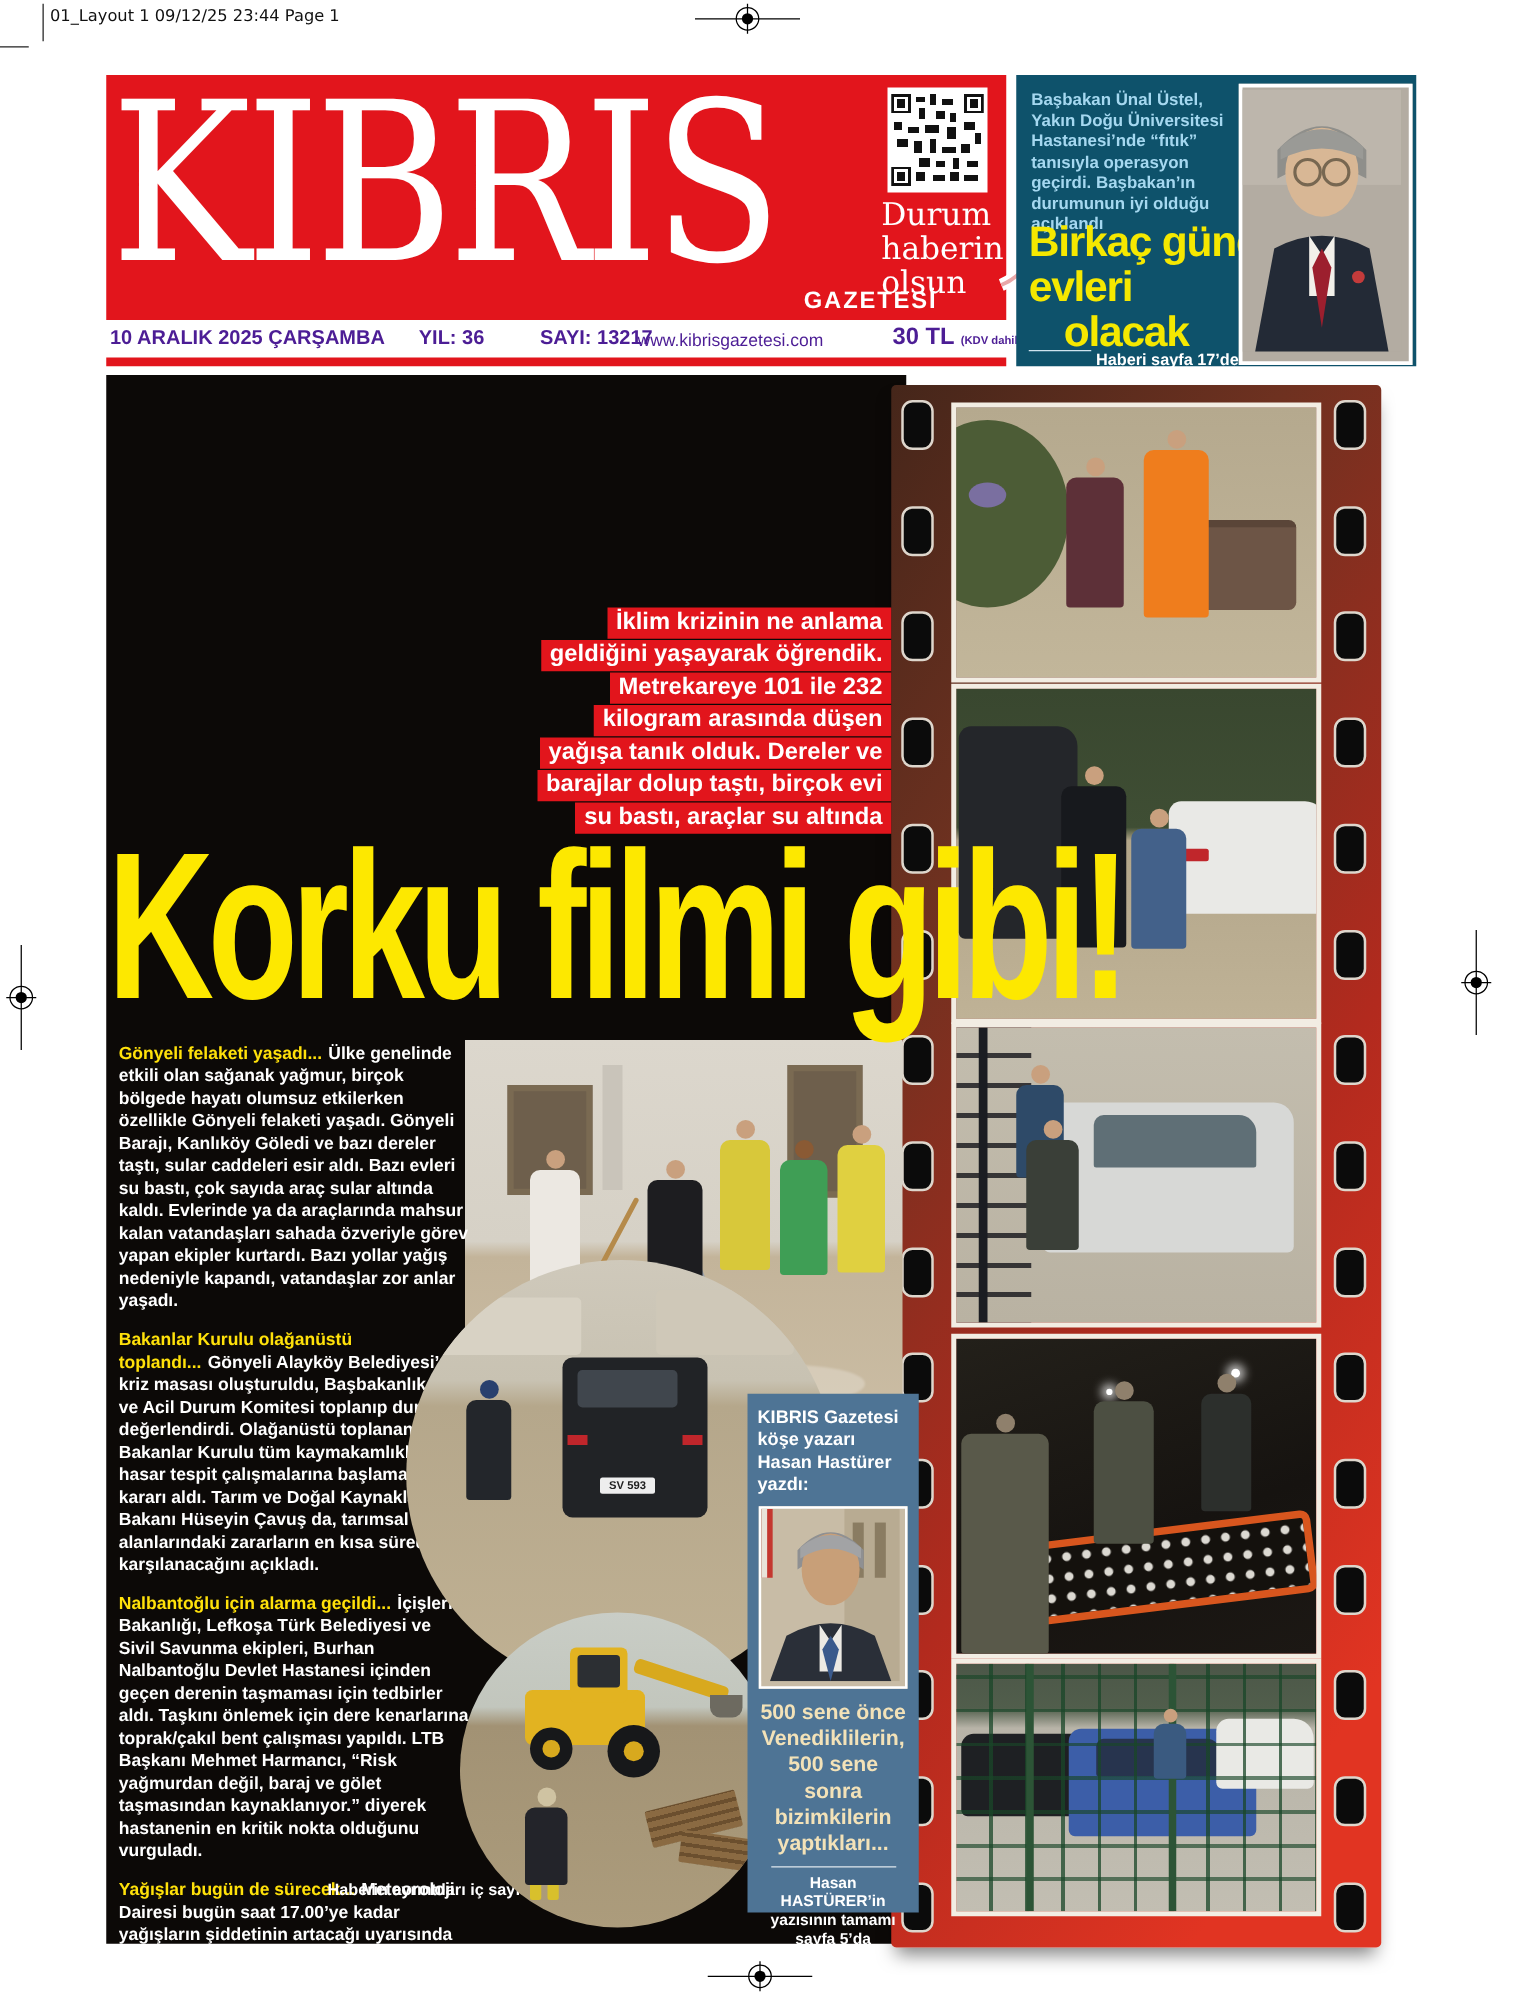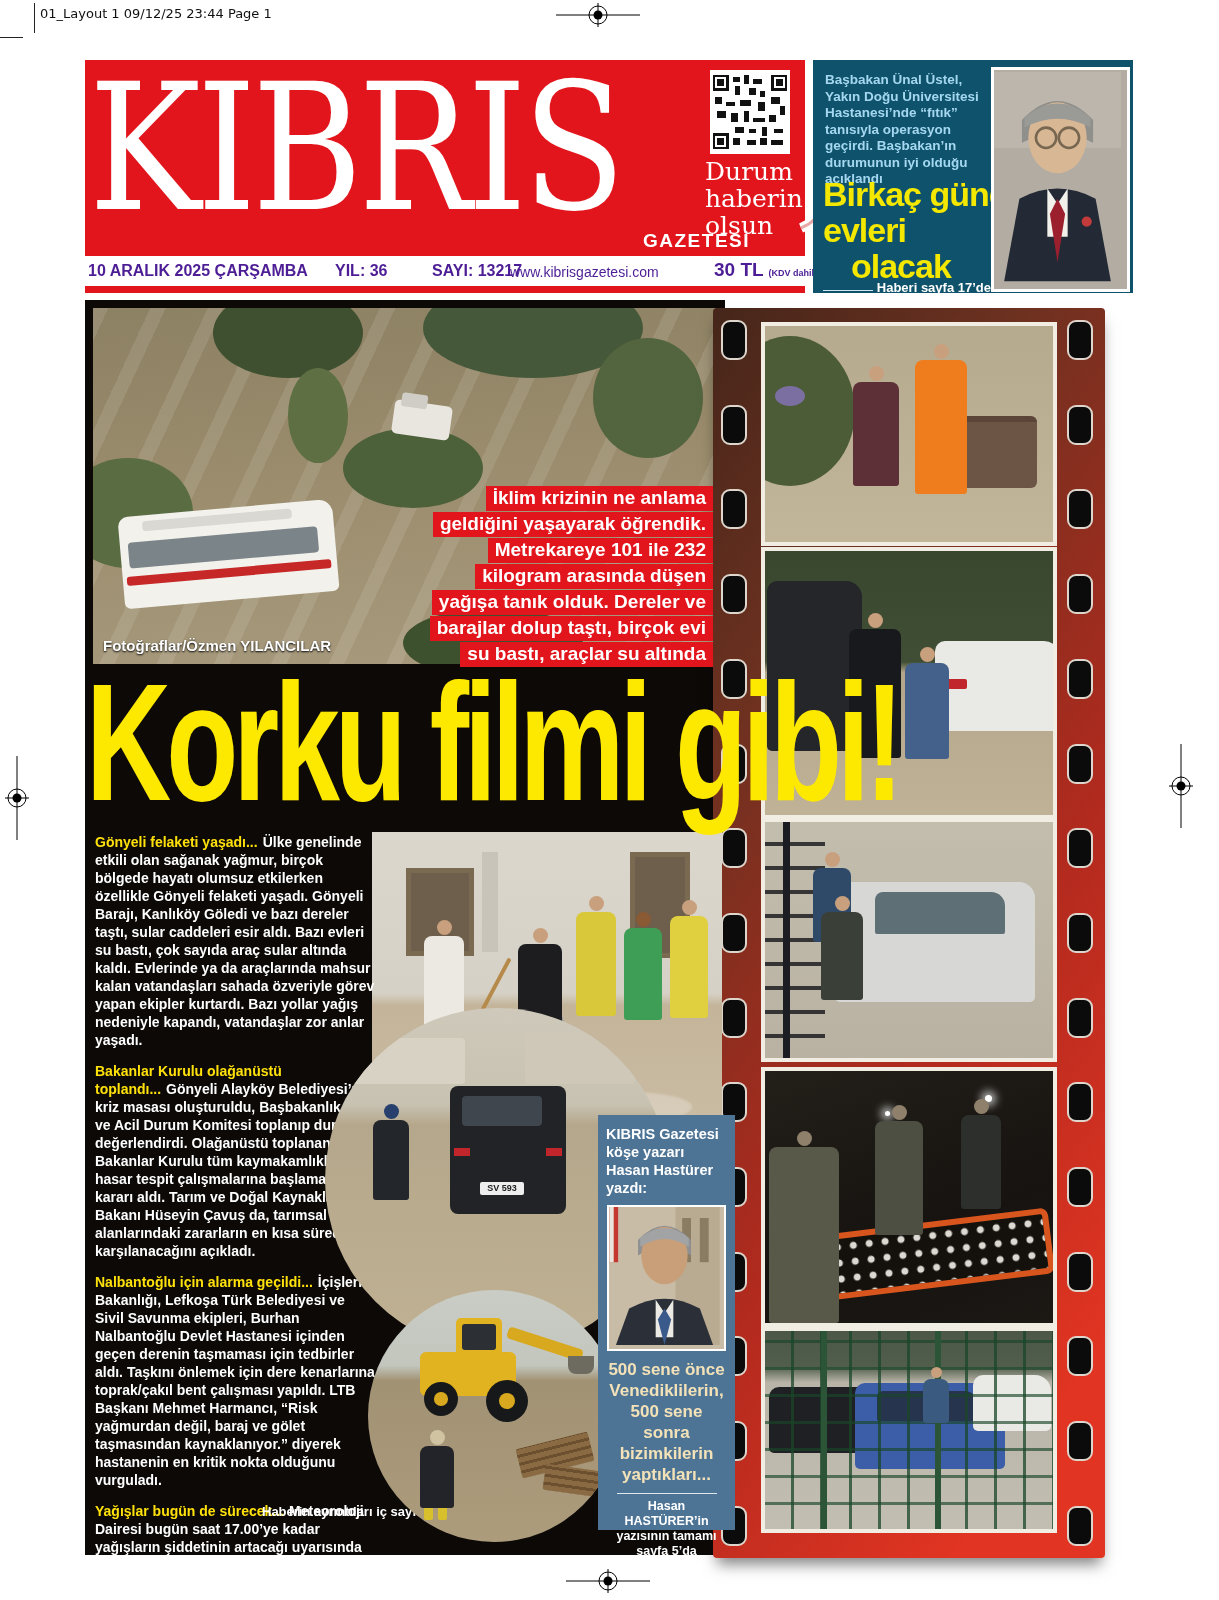--- a/index.html
+++ b/index.html
@@ -30,21 +30,21 @@
   .d-site{left:510px;top:264px;font-size:14px;}
   .d-price{left:714px;top:259px;font-weight:bold;font-size:19px;}
   .d-price small{font-size:9px;font-weight:bold;}
   .red-rule{left:85px;top:286px;width:720px;height:7px;background:#e2151c;}
 
   
   .pmbox{left:813px;top:60px;width:320px;height:233px;background:#0e526b;}
   .pm-intro{position:absolute;left:12px;top:12px;width:162px;color:#a5d8f0;font-weight:bold;
             font-size:13.5px;line-height:16.5px;}
   .pm-head{position:absolute;left:10px;color:#f5e800;font-weight:900;font-size:34px;line-height:36px;letter-spacing:-1px;}
-  .pm-ref{position:absolute;left:10px;top:220px;width:168px;display:flex;align-items:flex-end;color:#fff;}
+  .pm-ref{position:absolute;left:10px;top:220px;width:168px;display:flex;align-items:flex-start;color:#fff;}
   .pm-ref .rule{flex:1;height:1px;background:#cfe4ef;margin-bottom:4px;}
   .pm-ref .txt{font-weight:bold;font-size:13px;margin-left:4px;white-space:nowrap;}
   .pm-photo{position:absolute;left:178px;top:7px;width:133px;height:219px;background:#b3aca2;border:3px solid #fff;}
 
   
   .blackpanel{left:85px;top:300px;width:640px;height:1255px;background:#0c0907;z-index:1;}
 
   
   .mainphoto{left:93px;top:308px;width:624px;height:356px;overflow:hidden;z-index:2;
              background:linear-gradient(175deg,#8d8164 0%,#9a8c6c 45%,#a89a7d 100%);}
@@ -251,38 +251,20 @@
         <path d="M8 165 L20 100 Q50 84 80 100 L92 165 Z" fill="#232a36"></path>
         <path d="M42 92 L50 104 L58 92 L58 130 L42 130 Z" fill="#f2f0ea"></path>
         <path d="M50 100 L56 112 L50 150 L44 112 Z" fill="#9c1f2e"></path>
         <circle cx="73" cy="118" r="4" fill="#c43b3b"></circle>
       </svg>
     </div>
   </div>
 
   <div class="abs blackpanel"></div>
 
-  <div class="abs mainphoto">
-    <div class="water-streaks"></div>
-    <div class="tree" style="left:120px;top:-20px;width:150px;height:90px;background:#3f5030;"></div>
-    <div class="tree" style="left:330px;top:-30px;width:220px;height:100px;background:#46583a;"></div>
-    <div class="tree" style="left:500px;top:30px;width:110px;height:120px;background:#53653f;"></div>
-    <div class="tree" style="left:195px;top:60px;width:60px;height:95px;background:#5d6f43;"></div>
-    <div class="tree" style="left:250px;top:120px;width:140px;height:80px;background:#4c6039;"></div>
-    <div class="tree" style="left:-30px;top:150px;width:130px;height:110px;background:#5a6c42;"></div>
-    <div class="tree" style="left:310px;top:300px;width:180px;height:70px;background:#3e512f;"></div>
-    <div class="pickup-sm"></div>
-    <div class="bus">
-      <div class="body"></div>
-      <div class="roof"></div>
-      <div class="winband"></div>
-      <div class="stripe"></div>
-    </div>
-    <div class="photo-credit">Fotoğraflar/Özmen YILANCILAR</div>
-  </div>
 
   <div class="abs quote">
     <div>İklim krizinin ne anlama</div><br>
     <div>geldiğini yaşayarak öğrendik.</div><br>
     <div>Metrekareye 101 ile 232</div><br>
     <div>kilogram arasında düşen</div><br>
     <div>yağışa tanık olduk. Dereler ve</div><br>
     <div>barajlar dolup taştı, birçok evi</div><br>
     <div>su bastı, araçlar su altında</div>
   </div>

